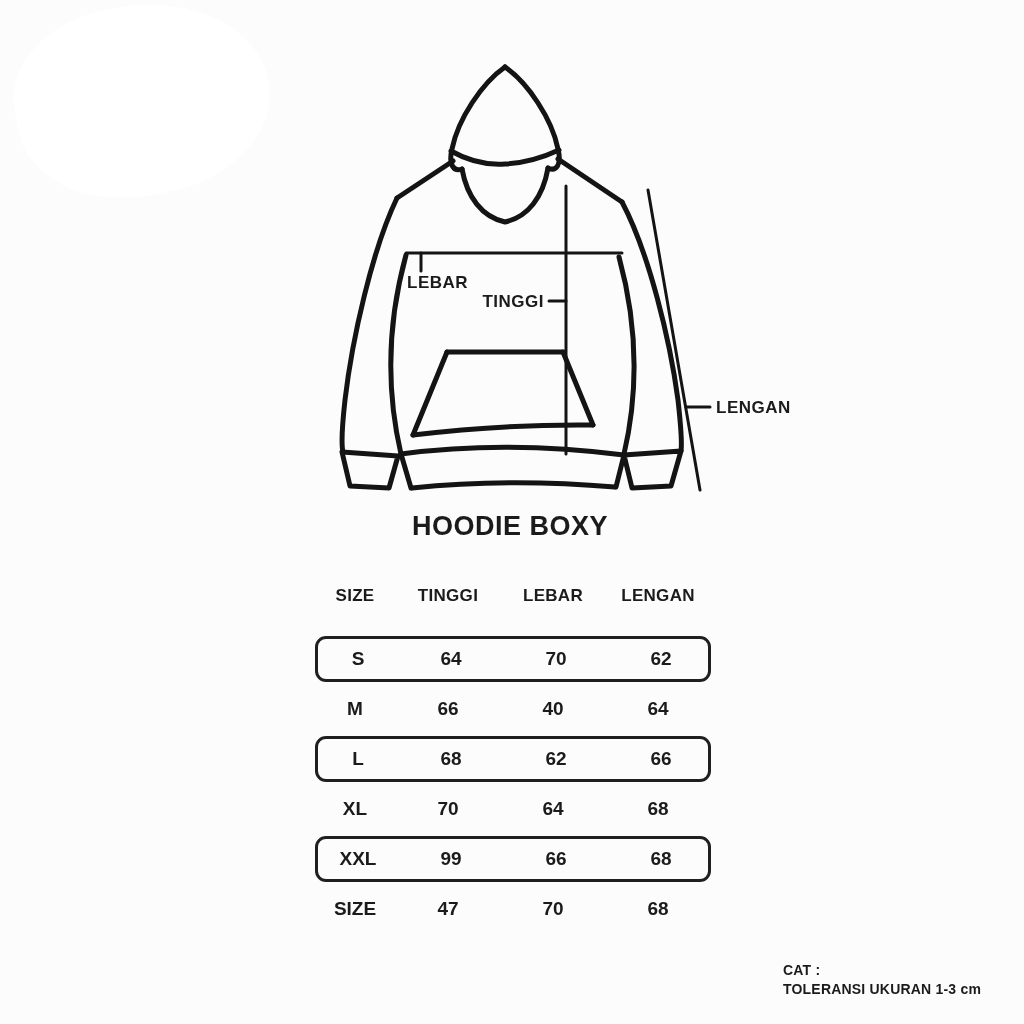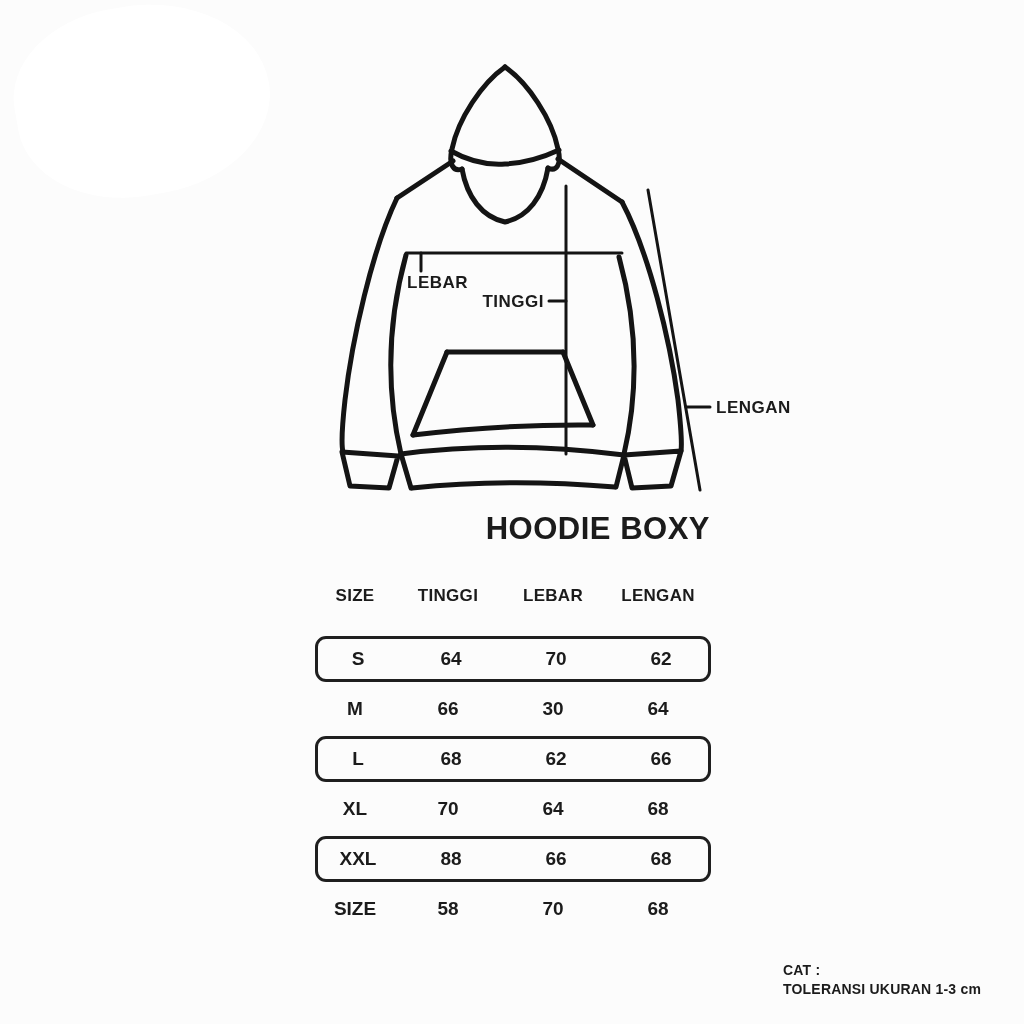--- a/index.html
+++ b/index.html
@@ -47,22 +47,22 @@
     font-family: "Liberation Sans", "DejaVu Sans", sans-serif;
     font-size: 17px;
     font-weight: bold;
     letter-spacing: 0.5px;
   }
   .title {
     position: absolute;
     left: 310px;
     top: 511px;
     width: 400px;
-    text-align: right;
-    font-size: 31px;
+    text-align: center;
+    font-size: 27px;
     font-weight: bold;
     letter-spacing: 0.5px;
   }
   .size-table {
     position: absolute;
     left: 315px;
     top: 581px;
     width: 396px;
   }
   .thead {
@@ -160,44 +160,44 @@
     <div class="tbody">
         <div class="trow boxed">
           <div class="tcell">S</div>
           <div class="tcell">64</div>
           <div class="tcell">70</div>
           <div class="tcell">62</div>
         </div>
         <div class="trow">
           <div class="tcell">M</div>
           <div class="tcell">66</div>
-          <div class="tcell">30</div>
+          <div class="tcell">40</div>
           <div class="tcell">64</div>
         </div>
         <div class="trow boxed">
           <div class="tcell">L</div>
           <div class="tcell">68</div>
           <div class="tcell">62</div>
           <div class="tcell">66</div>
         </div>
         <div class="trow">
           <div class="tcell">XL</div>
           <div class="tcell">70</div>
           <div class="tcell">64</div>
           <div class="tcell">68</div>
         </div>
         <div class="trow boxed">
           <div class="tcell">XXL</div>
-          <div class="tcell">88</div>
+          <div class="tcell">99</div>
           <div class="tcell">66</div>
           <div class="tcell">68</div>
         </div>
         <div class="trow">
           <div class="tcell">SIZE</div>
-          <div class="tcell">58</div>
+          <div class="tcell">47</div>
           <div class="tcell">70</div>
           <div class="tcell">68</div>
         </div>
       </div>
   </div>
 
   <div class="note">
     <div>CAT :</div>
     <div>TOLERANSI UKURAN 1-3 cm</div>
   </div>

